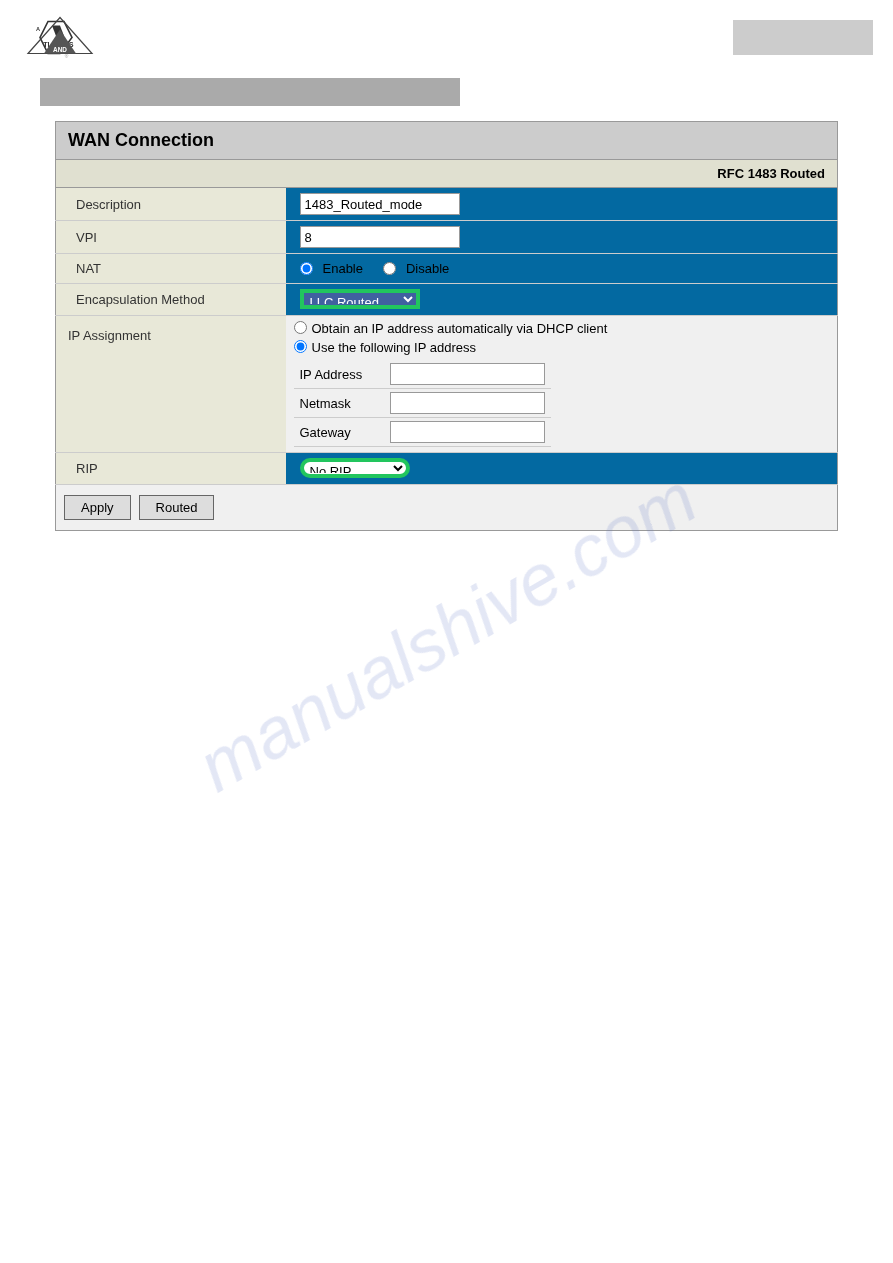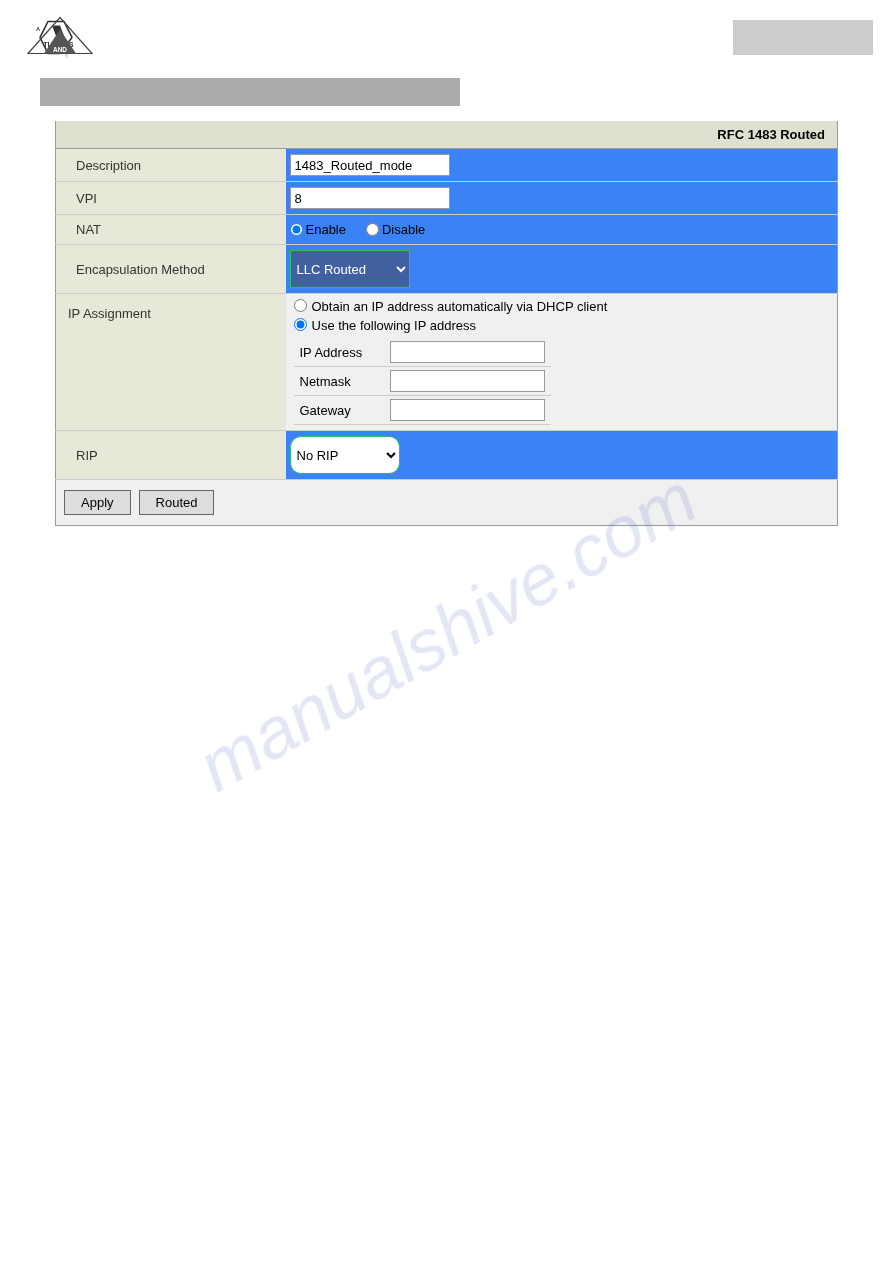--- a/index.html
+++ b/index.html
@@ -82,54 +82,54 @@
 
     .label-cell {
       background: #e8e8d8;
       padding: 7px 20px;
       width: 230px;
       vertical-align: middle;
       color: #333333;
     }
 
     .value-cell {
-      background: #3b82f6;
-      padding: 5px 4px;
+      background: #0369a1;
+      padding: 5px 14px;
       vertical-align: middle;
     }
 
     .value-cell input[type="text"] {
       border: 1px solid #999999;
       padding: 2px 4px;
       font-size: 13px;
       width: 160px;
       height: 22px;
     }
 
     .value-cell select {
-      border: 1px solid #22c55e;
+      border: 4px solid #22c55e;
       padding: 1px 2px;
       font-size: 13px;
-      height: 38px;
+      height: 20px;
       background: #4060a0;
       color: white;
       width: 120px;
     }
 
     .radio-group {
       display: flex;
       align-items: center;
       gap: 6px;
     }
 
     .radio-group label {
       margin-right: 14px;
       display: flex;
       align-items: center;
-      gap: 3px;
+      gap: 10px;
       cursor: pointer;
     }
 
     
     .ip-label-cell {
       background: #e8e8d8;
       padding: 7px 12px;
       vertical-align: top;
       padding-top: 12px;
     }
@@ -240,20 +240,21 @@
   </div>
   <button class="header-button"></button>
 </div>
 
 <div style="margin: 5px 20px 0 20px; display:flex; gap:0;">
   <div class="nav-bar"></div>
 </div>
 
 <div class="main-content">
 
+  <div class="section-title">WAN Connection</div>
 
   <table class="form-table">
 
     <tbody>
         <tr class="section-header-row">
       <td colspan="2">RFC 1483 Routed</td>
     </tr>
 
     <tr>
       <td class="label-cell">Description</td>

